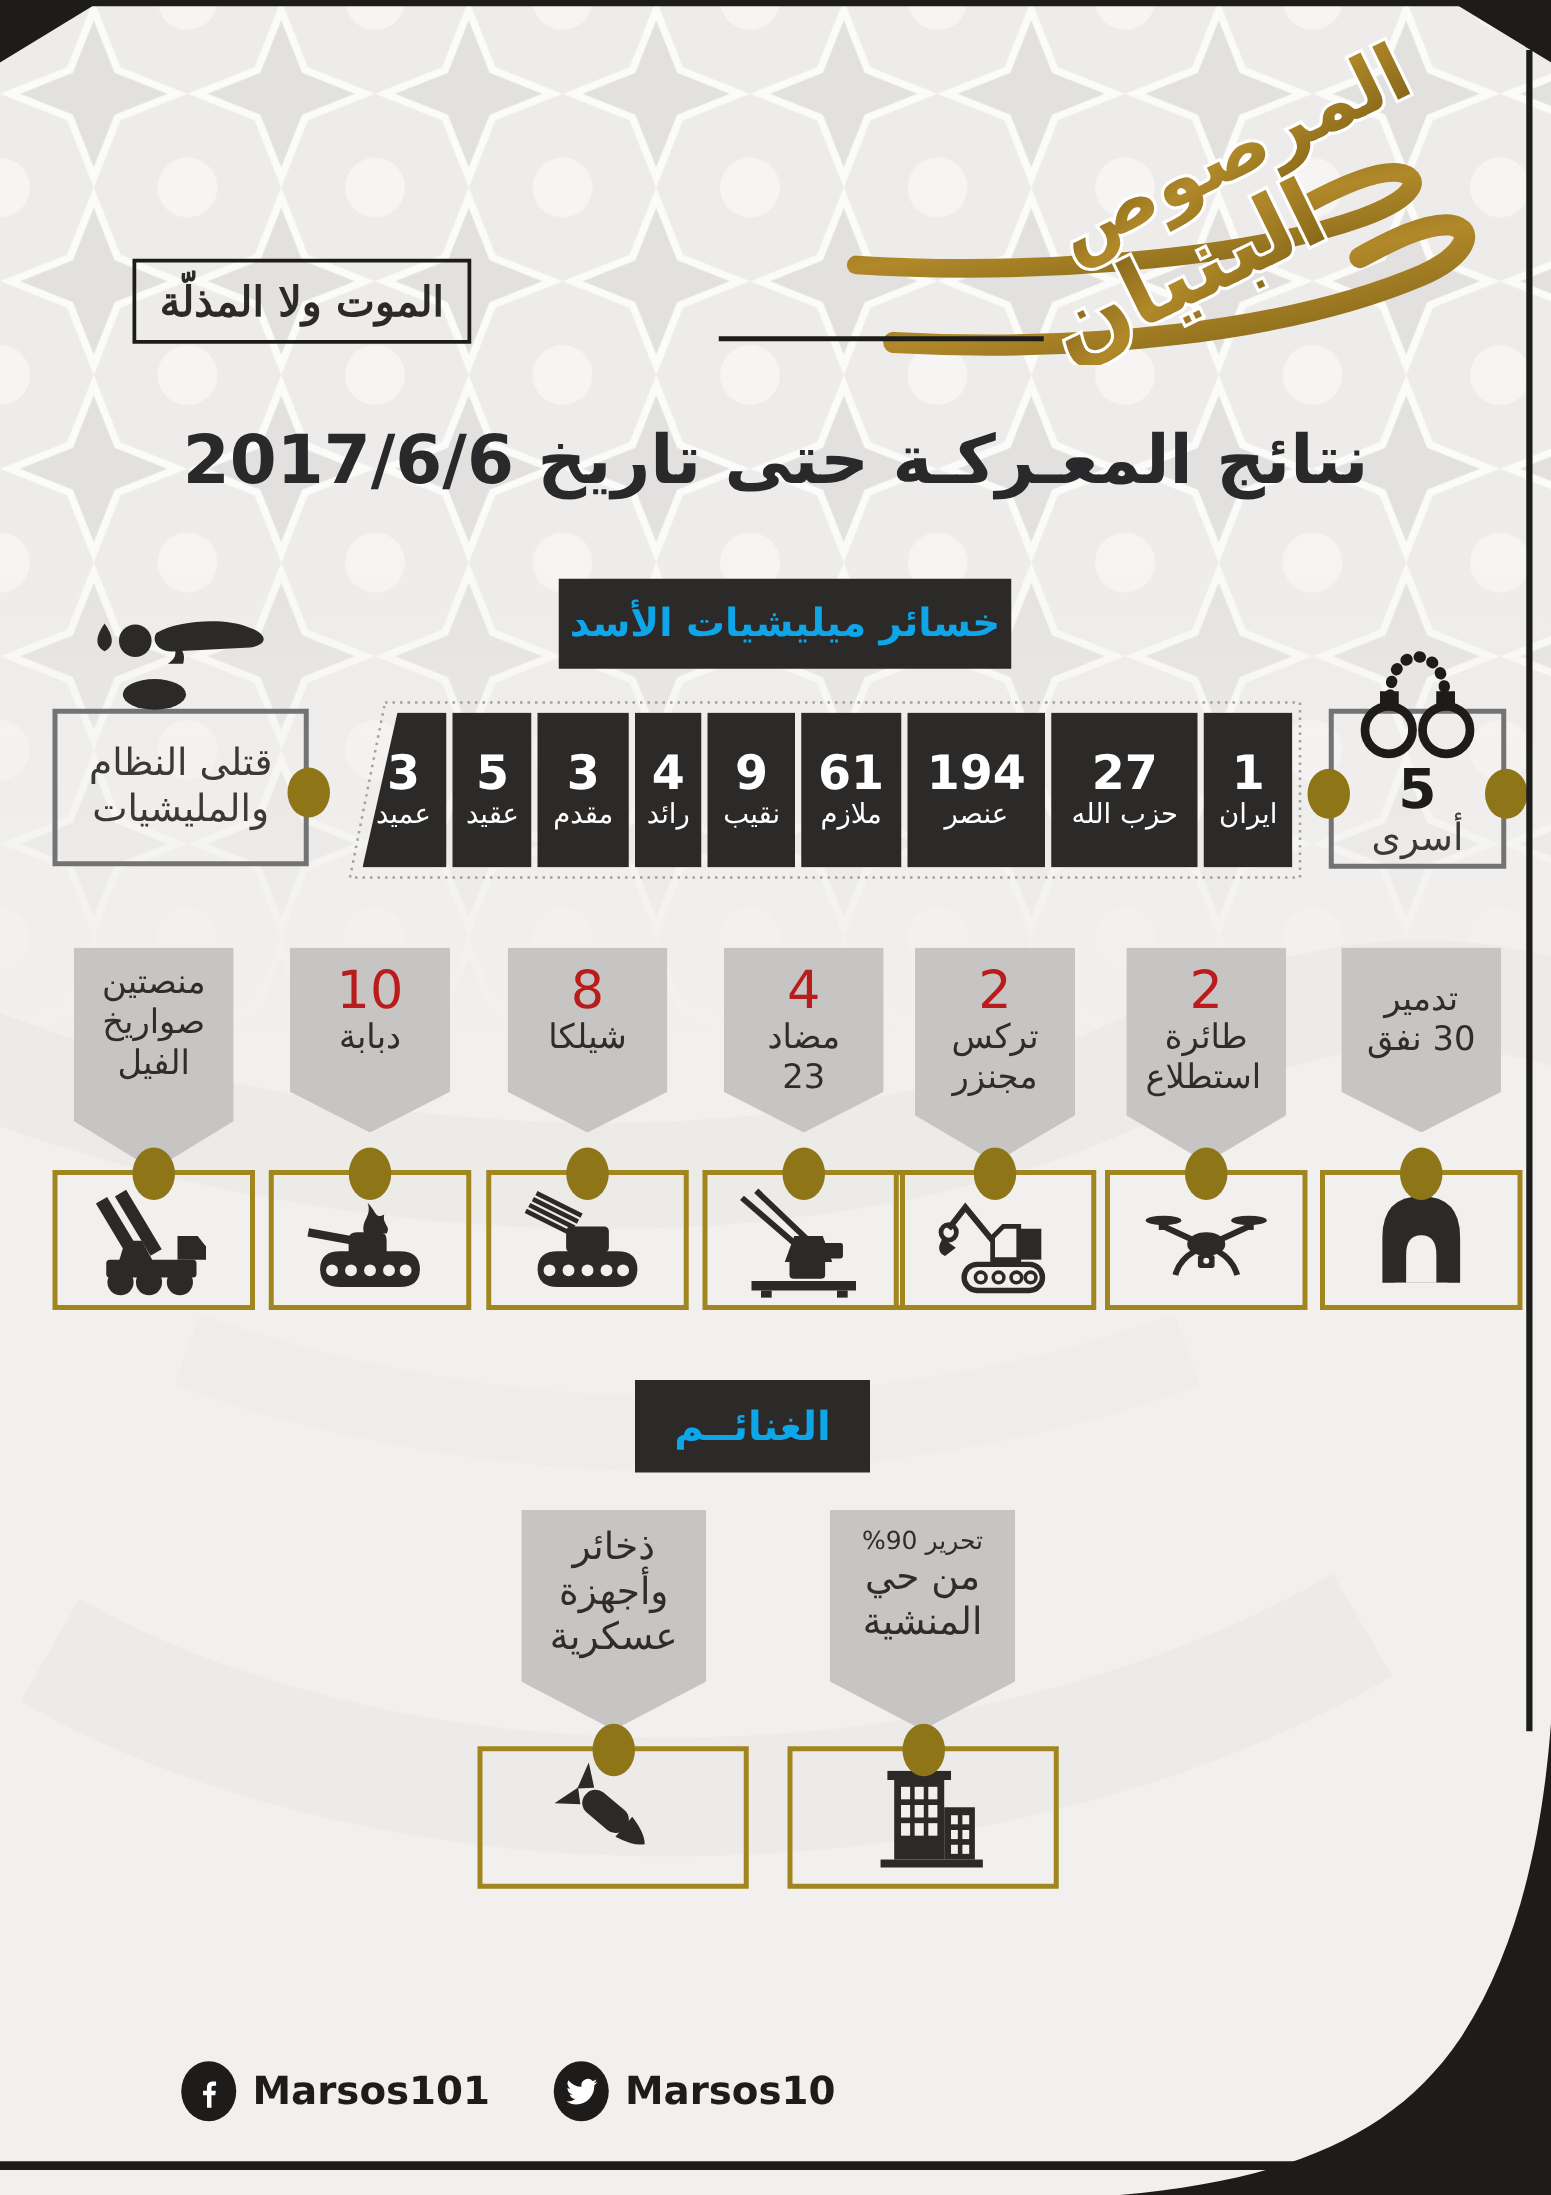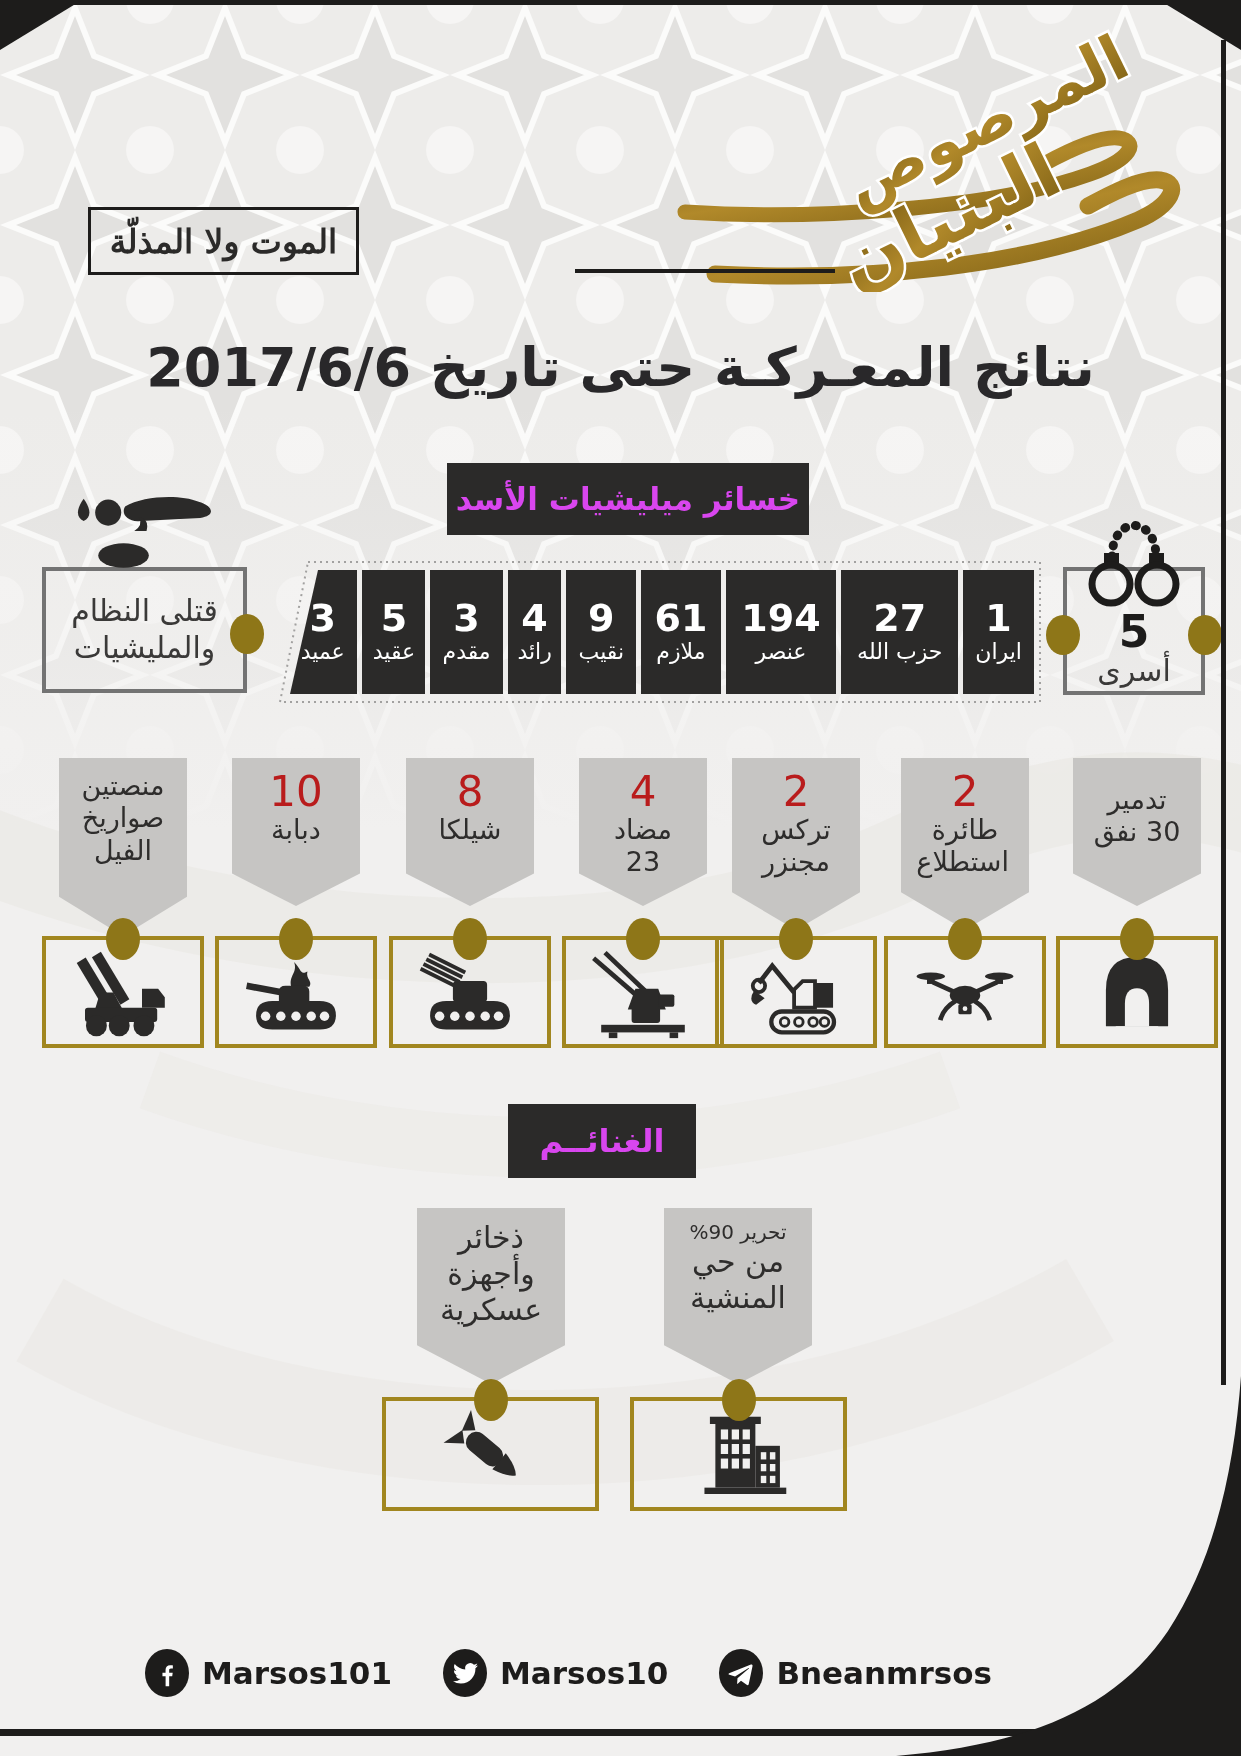--- a/index.html
+++ b/index.html
@@ -10,29 +10,29 @@
   .top-line{left:0;top:0;width:100%;height:5px;background:#1d1c1b;z-index:6}
   .corner-tl{left:0;top:0;width:0;height:0;border-top:50px solid #1d1c1b;border-right:82px solid transparent;z-index:6}
   .corner-tr{right:0;top:0;width:0;height:0;border-top:50px solid #1d1c1b;border-left:82px solid transparent;z-index:6}
   .right-line{right:15px;top:40px;width:5px;height:1345px;background:#1d1c1b;z-index:5}
   .bottom-line{left:0;top:1729px;width:100%;height:7px;background:#1d1c1b;z-index:6}
   .corner-br{right:0;bottom:0;z-index:7}
   
   .bg-pattern{left:0;top:0;z-index:0}
   .bg-swash{left:0;top:700px;z-index:0}
   
-  .slogan-box{left:88px;top:207px;width:265px;height:62px;border:3px solid #1d1c1b;
+  .slogan-box{left:106px;top:207px;width:265px;height:62px;border:3px solid #1d1c1b;
       display:flex;align-items:center;justify-content:center;z-index:2;
       font-family:"DejaVu Serif",serif;font-weight:bold;font-size:33px;direction:rtl}
   .logo{left:660px;top:22px;z-index:2}
   .under-logo-line{left:575px;top:269px;width:260px;height:4px;background:#1d1c1b;z-index:2}
   .main-title{left:0;top:336px;width:100%;text-align:center;direction:rtl;z-index:2;
       font-size:54px;font-weight:bold;color:#29282a;letter-spacing:-1px}
   
-  .banner{background:#2b2a29;color:#d946ef;display:flex;align-items:center;justify-content:center;
+  .banner{background:#2b2a29;color:#0ea5e9;display:flex;align-items:center;justify-content:center;
       font-weight:bold;direction:rtl;z-index:2}
   .losses-banner{left:447px;top:463px;width:362px;height:72px;font-size:31px}
   .strip{left:278px;top:560px;width:764px;height:144px;z-index:2}
   .strip svg.dots{position:absolute;left:0;top:0}
   .rank-row{position:absolute;left:10px;top:10px;width:746px;height:124px;display:flex;gap:5px;
       clip-path:polygon(30px 0,100% 0,100% 100%,2px 100%)}
   .rank-box{background:#2b2a29;color:#fff;display:flex;flex-direction:column;
       align-items:center;justify-content:center;direction:rtl;min-width:0}
   .rank-num{font-size:38px;font-weight:bold;line-height:1.05}
   .rank-label{font-size:22px;white-space:nowrap;line-height:1.15}
@@ -393,20 +393,13 @@
     </svg>
     <span class="social-handle">Marsos101</span>
   </div>
   <div class="social-item">
     <svg width="46" height="50" viewBox="0 0 46 50">
       <ellipse cx="23" cy="25" rx="22" ry="24" fill="#1d1c1b"></ellipse>
       <path transform="translate(9,12) scale(1.15)" fill="#ffffff" d="M23.44 4.83c-.8.37-1.66.62-2.56.73a4.47 4.47 0 0 0 1.96-2.47 8.94 8.94 0 0 1-2.83 1.08 4.46 4.46 0 0 0-7.6 4.07 12.65 12.65 0 0 1-9.19-4.66 4.46 4.46 0 0 0 1.38 5.95 4.44 4.44 0 0 1-2.02-.56v.06a4.46 4.46 0 0 0 3.58 4.37 4.47 4.47 0 0 1-2.01.08 4.46 4.46 0 0 0 4.17 3.1A8.95 8.95 0 0 1 2.78 18.5c-.36 0-.71-.02-1.06-.06a12.63 12.63 0 0 0 6.84 2c8.2 0 12.69-6.8 12.69-12.69l-.01-.58a9.07 9.07 0 0 0 2.2-2.33z"></path>
     </svg>
     <span class="social-handle">Marsos10</span>
   </div>
-  <div class="social-item">
-    <svg width="46" height="50" viewBox="0 0 46 50">
-      <ellipse cx="23" cy="25" rx="22" ry="24" fill="#1d1c1b"></ellipse>
-      <path transform="translate(10,13) scale(1.05)" fill="#ffffff" d="M9.04 16.32l-.39 5.44c.56 0 .8-.24 1.09-.53l2.62-2.5 5.43 3.98c1 .55 1.7.26 1.97-.92l3.57-16.73c.32-1.47-.53-2.05-1.5-1.69L1.6 11.37c-1.43.56-1.41 1.35-.24 1.71l5.37 1.67L19.2 6.9c.59-.39 1.13-.17.69.22l-10.85 9.2z"></path>
-    </svg>
-    <span class="social-handle">Bneanmrsos</span>
-  </div>
 </div>
 
 </body></html>

